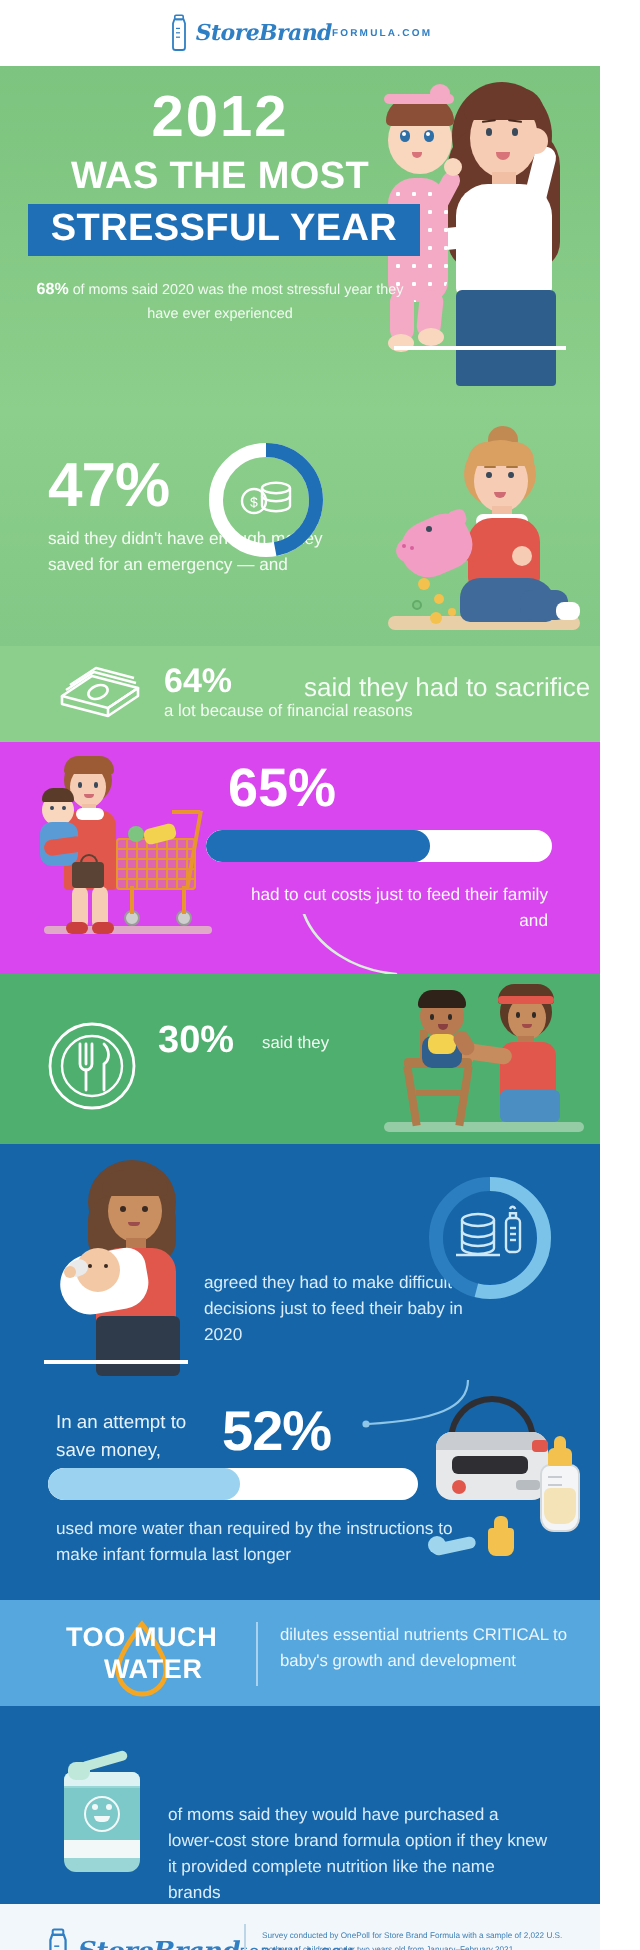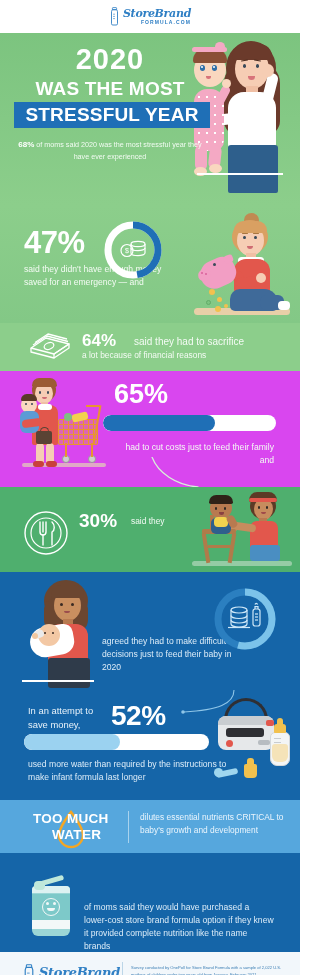--- a/index.html
+++ b/index.html
@@ -12,21 +12,21 @@
     position:relative;
   }
   .page { width:300px; height:975px; position:relative; }
 
   
   .logobar {
     height:33px; background:#fff;
     display:flex; align-items:center; justify-content:center;
   }
   .logo-wrap { display:flex; align-items:center; gap:3px; }
-  .logo-text { display:flex; flex-direction:column; align-items:flex-end; line-height:1; }
+  .logo-text { display:flex; flex-direction:row; align-items:center; line-height:1; }
   .logo-script {
     font-family:"DejaVu Serif", serif; font-style:italic; font-weight:bold;
     font-size:11px; color:#2f7fc4; letter-spacing:-0.3px;
   }
   .logo-sub {
     font-size:5px; font-weight:bold; color:#2f7fc4;
     letter-spacing:1.1px; margin-top:1px;
   }
 
   
@@ -63,21 +63,21 @@
   
   .b47 { height:118px; background:linear-gradient(180deg,#8cce8b 0%,#83c886 100%); }
   .pct-lg { font-size:31px; font-weight:bold; color:#fff; line-height:1; letter-spacing:-0.5px; }
   .body-md { font-size:8.6px; color:#f4fbf4; line-height:1.5; }
   .b47-num { position:absolute; left:24px; top:22px; }
   .b47-txt { position:absolute; left:24px; top:58px; width:140px; }
 
   
   .b64 { height:48px; background:#8cce8b; }
   .b64-num { position:absolute; left:82px; top:8px; font-size:17px; font-weight:bold; color:#fff; }
-  .b64-t1 { position:absolute; left:134px; top:13px; font-size:10px; color:#f4fbf4; }
+  .b64-t1 { position:absolute; left:152px; top:13px; font-size:13px; color:#f4fbf4; }
   .b64-t2 { position:absolute; left:82px; top:27px; font-size:8.4px; color:#f4fbf4; }
 
   
   .b65 { height:116px; background:#d946ef;text-align:right; }
   .b65-num { position:absolute; left:114px; top:8px; font-size:27px; font-weight:bold; color:#fff; }
   .bar-outer {
     position:absolute; border-radius:20px; background:#fff; overflow:hidden;
   }
   .bar-fill { height:100%; border-radius:20px; }
   .b65-txt { position:absolute; left:114px; top:70px; width:160px; font-size:8.6px; color:#f4fbf4; line-height:1.5; }
@@ -196,21 +196,21 @@
       <div class="r" style="left:30px; top:52px; width:9px; height:22px; background:#f4a9c4; border-radius:5px; transform:rotate(28deg);"></div>
       <div class="circ" style="left:34px; top:46px; width:9px; height:9px; background:#f9d7bf;"></div>
 
       <div class="r" style="left:7px; top:112px; width:12px; height:26px; background:#f4a9c4; border-radius:6px;"></div>
       <div class="r" style="left:21px; top:112px; width:12px; height:24px; background:#f4a9c4; border-radius:6px; transform:rotate(6deg);"></div>
       <div class="circ" style="left:6px; top:134px; width:13px; height:9px; background:#f9d7bf;"></div>
       <div class="circ" style="left:21px; top:131px; width:13px; height:9px; background:#f9d7bf;"></div>
     </div>
 
     <div class="hero-txt">
-      <div class="hero-2020">2020</div>
+      <div class="hero-2020">2012</div>
       <div class="hero-l2">WAS THE MOST</div>
       <div class="hero-hl">STRESSFUL YEAR</div>
       <div class="hero-sub">
         <b>68%</b>
         <span>of moms said 2020 was the most stressful year they have ever experienced</span>
       </div>
     </div>
     <div class="hero-rule"></div>
   </div>
 

